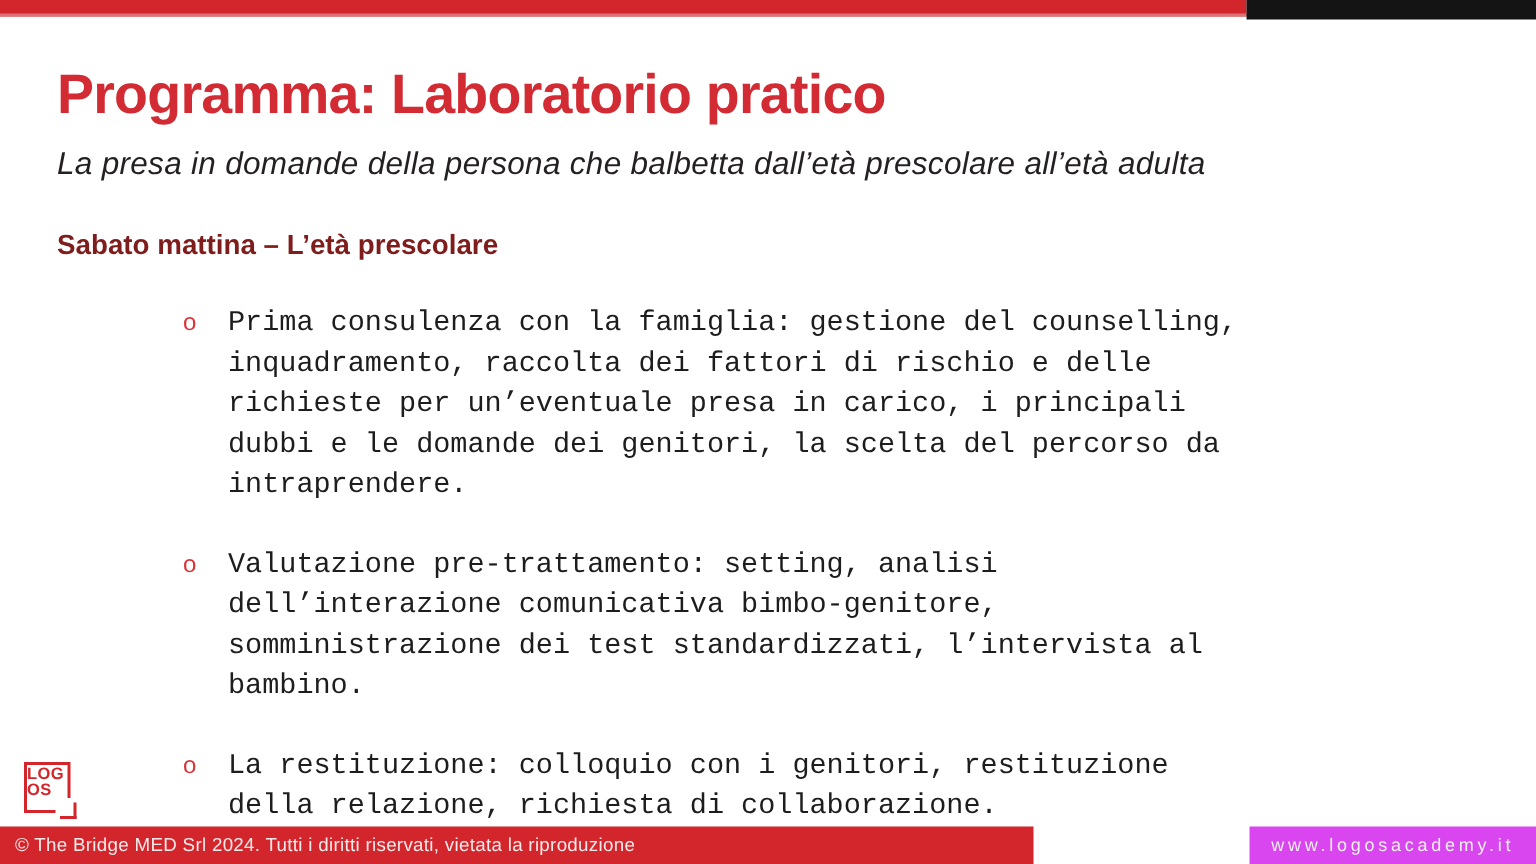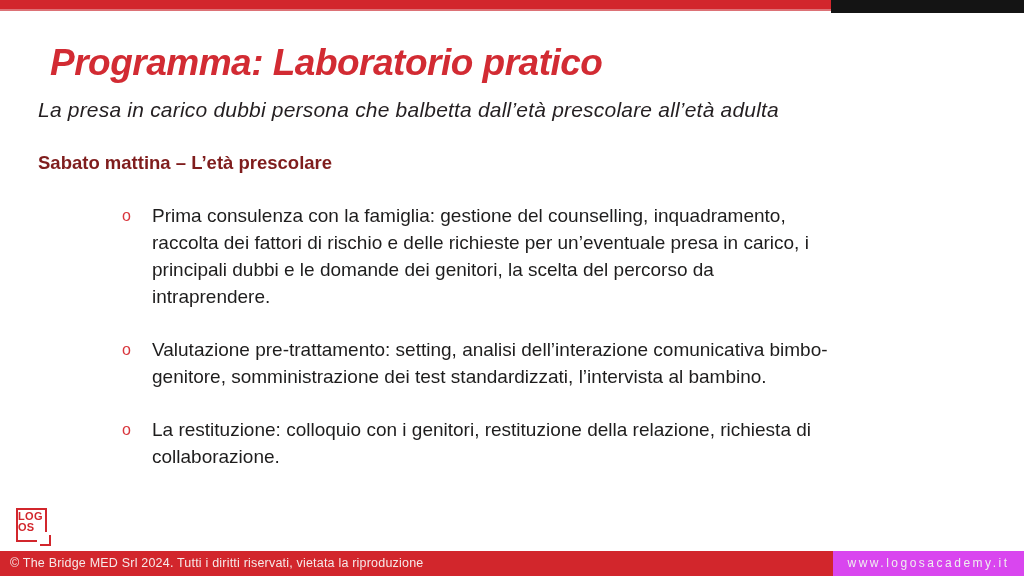--- a/index.html
+++ b/index.html
@@ -21,25 +21,24 @@
     border-bottom: 2px solid #dd7276;
   }
   .top-bar-black {
     position: absolute; top: 0; left: 831px;
     width: 193px; height: 13px;
     background: #141414;
   }
 
   
   .slide-title {
-    position: absolute; left: 50px; top: 42px;
+    position: absolute; left: 38px; top: 42px;
     font-size: 37px; font-weight: 800;
     letter-spacing: -0.5px;
     color: #d22b33;
-    font-style: italic;
   }
   .slide-subtitle {
     position: absolute; left: 38px; top: 98px;
     font-size: 21px; font-style: italic;
     color: #241f21;
     letter-spacing: 0.2px;
   }
   .section-heading {
     position: absolute; left: 38px; top: 152px;
     font-size: 18.5px; font-weight: 700;
@@ -59,21 +58,21 @@
     font-size: 19px;
     line-height: 27px;
     color: #1e1d1d;
   }
   .bullet-marker {
     flex: 0 0 30px;
     color: #d9363c;
     font-size: 16px;
     line-height: 27px;
   }
-  .bullet-text { flex: 1; }
+  .bullet-text { flex: 1; font-family: Liberation Mono, monospace; }
 
   
   .logo {
     position: absolute; left: 16px; top: 508px;
     width: 36px; height: 39px;
   }
   .logo-box {
     position: absolute; left: 0; top: 0;
     width: 31px; height: 34px;
     border: 2px solid #d2262c;
@@ -94,21 +93,21 @@
   .logo-corner {
     position: absolute; left: 24px; top: 27px;
     width: 11px; height: 11px;
     border-right: 2px solid #d2262c;
     border-bottom: 2px solid #d2262c;
   }
 
   
   .footer-red {
     position: absolute; left: 0; bottom: 0;
-    width: 833px; height: 25px;
+    width: 689px; height: 25px;
     background: #d2262c;
     color: #f6e9e9;
     font-size: 12.5px;
     line-height: 25px;
     padding-left: 10px;
     letter-spacing: 0.2px;
   }
   .footer-black {
     position: absolute; left: 833px; bottom: 0;
     width: 191px; height: 25px;
@@ -120,21 +119,21 @@
     letter-spacing: 2.5px;
   }
 </style>
 </head>
 <body>
 
 <div class="top-bar-red"></div>
 <div class="top-bar-black"></div>
 
 <h1 class="slide-title">Programma: Laboratorio pratico</h1>
-<div class="slide-subtitle">La presa in carico dubbi persona che balbetta dall’età prescolare all’età adulta</div>
+<div class="slide-subtitle">La presa in domande della persona che balbetta dall’età prescolare all’età adulta</div>
 <div class="section-heading">Sabato mattina – L’età prescolare</div>
 
 <ul class="bullet-list">
   <li class="bullet-item">
     <span class="bullet-marker">o</span>
     <span class="bullet-text">Prima consulenza con la famiglia: gestione del counselling, inquadramento, raccolta dei fattori di rischio e delle richieste per un’eventuale presa in carico, i principali dubbi e le domande dei genitori, la scelta del percorso da intraprendere.</span>
   </li>
   <li class="bullet-item">
     <span class="bullet-marker">o</span>
     <span class="bullet-text">Valutazione pre-trattamento: setting, analisi dell’interazione comunicativa bimbo-genitore, somministrazione dei test standardizzati, l’intervista al bambino.</span>

